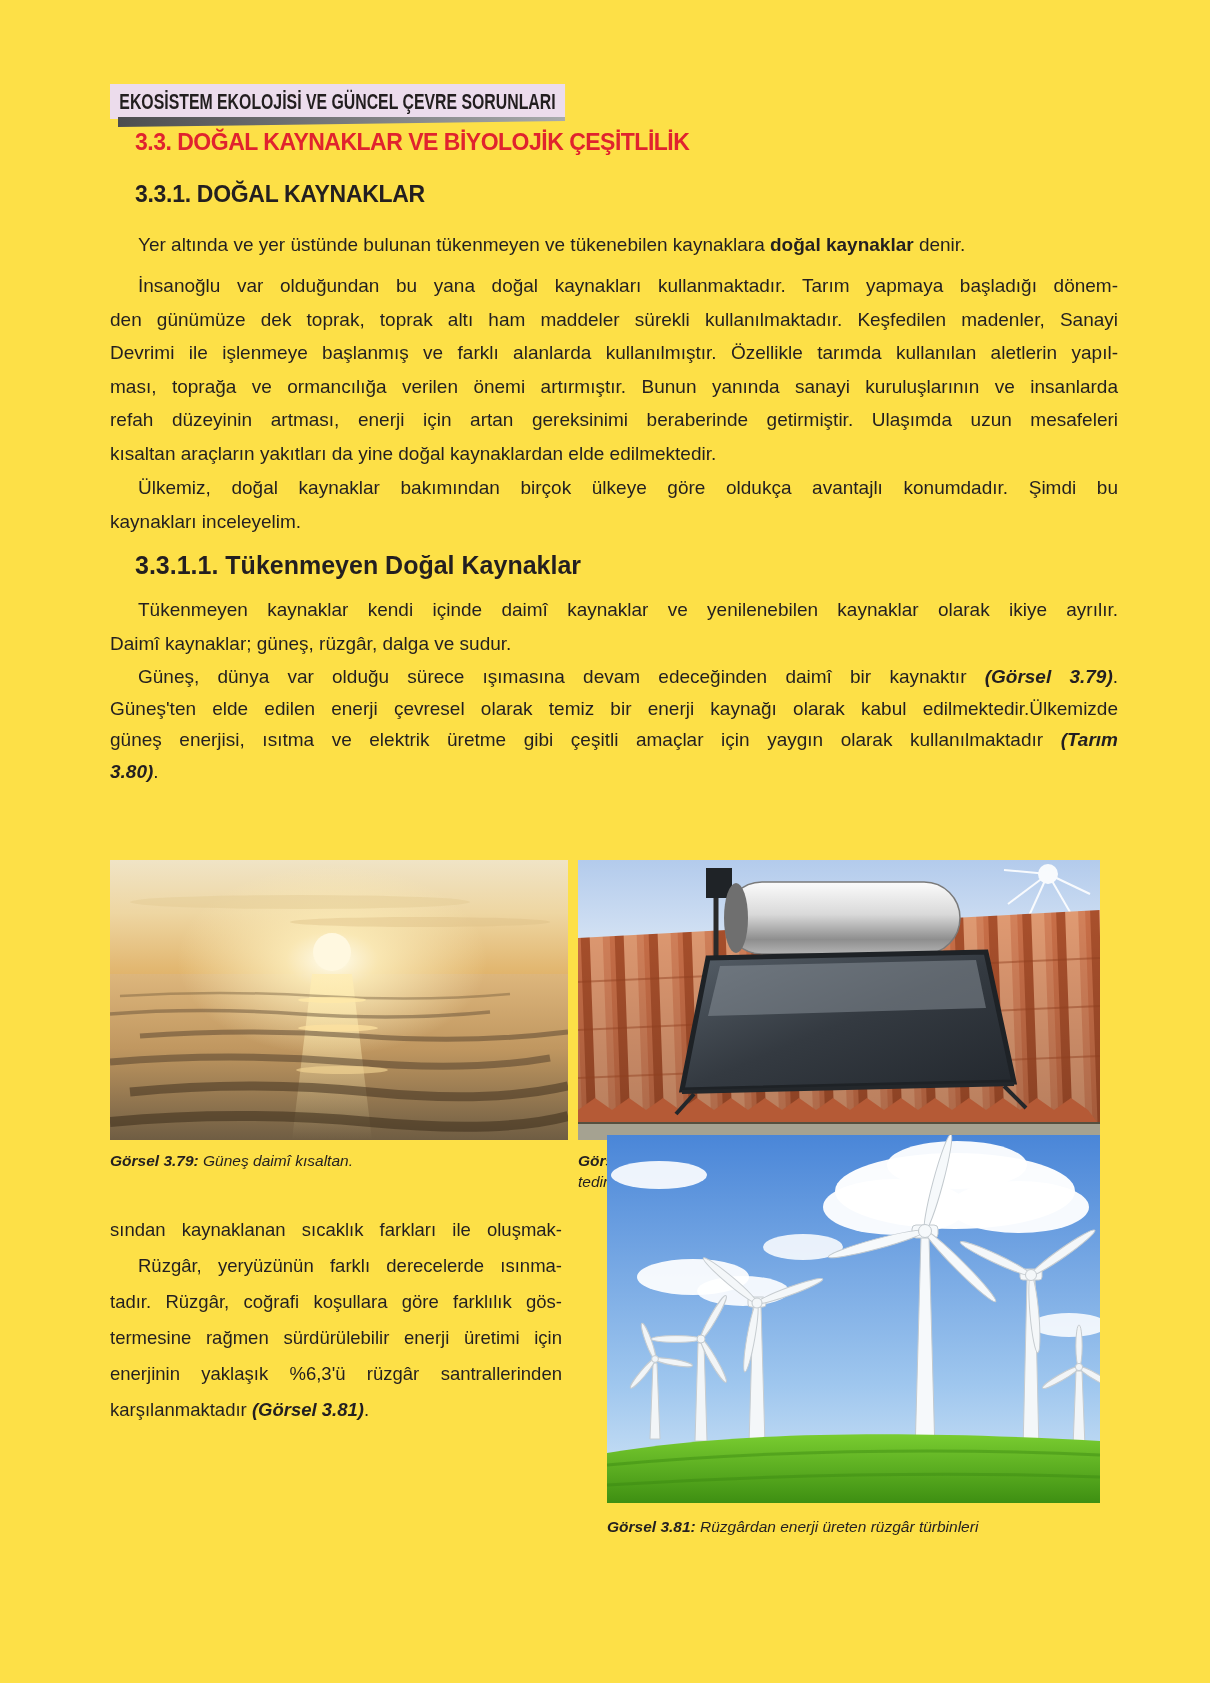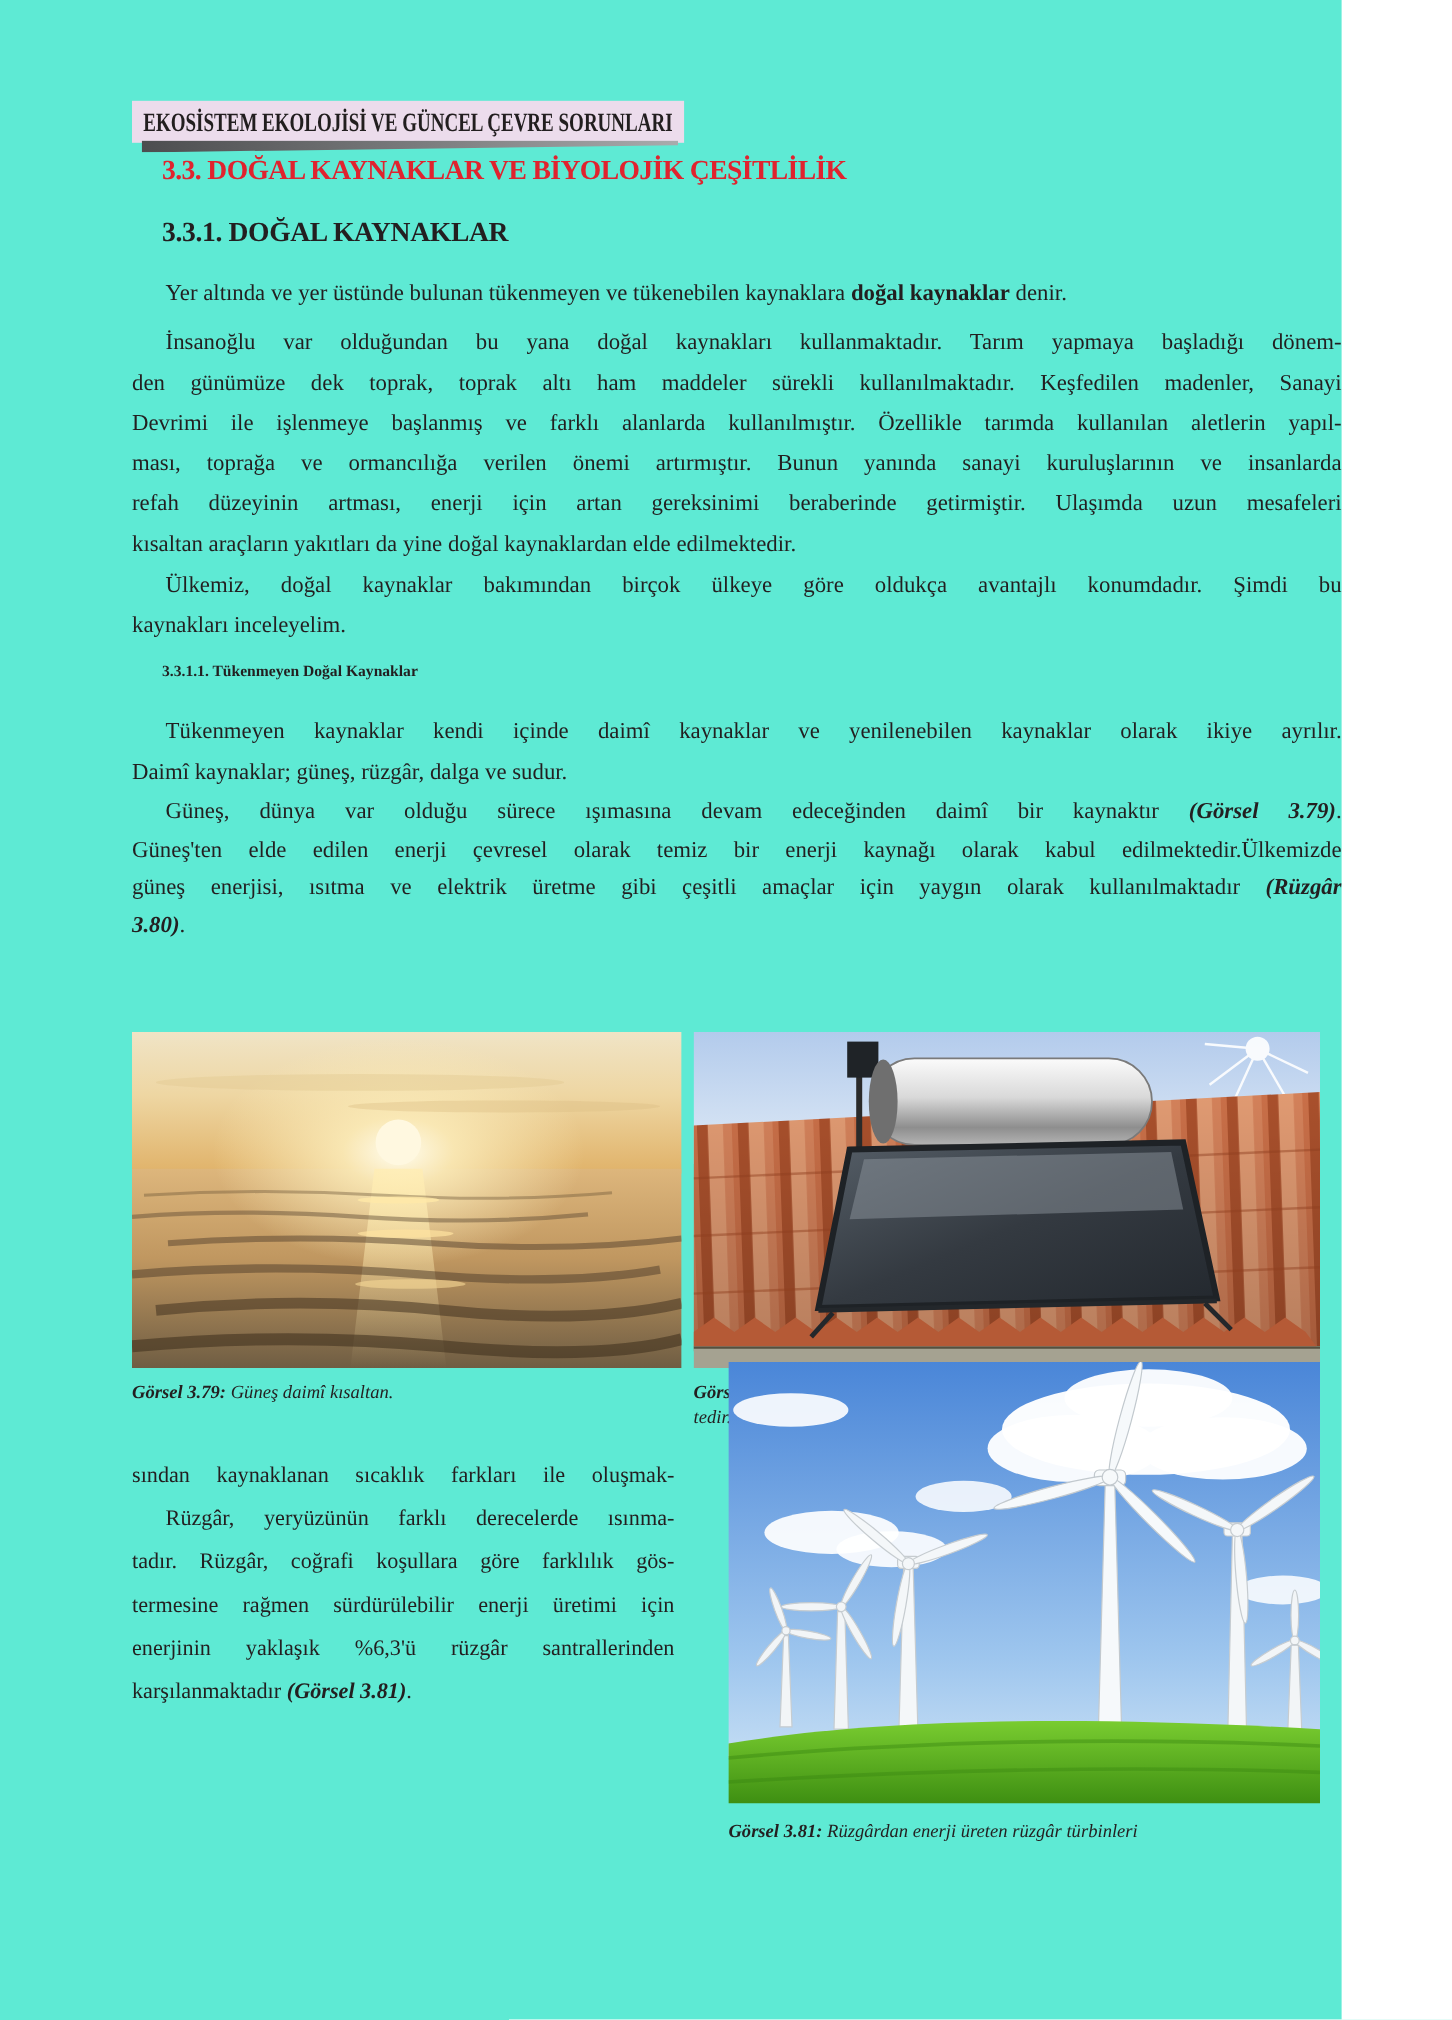--- a/index.html
+++ b/index.html
@@ -1,36 +1,36 @@
 <!DOCTYPE html>
 <html lang="tr"><head>
 <meta charset="utf-8">
 <style>
   html,body{margin:0;padding:0;background:#ffffff;}
   #page{
-    position:relative;width:1118px;height:1683px;background:#5eead4;
-    font-family:Liberation Serif, serif;color:#231f20;overflow:hidden;
+    position:relative;width:1210px;height:1683px;background:#fde047;
+    font-family:Liberation Sans, sans-serif;color:#231f20;overflow:hidden;
   }
   .abs{position:absolute;}
 
   
   .badge{
     background:#ecdcec;color:#221e1f;font-weight:bold;font-size:22px;
     padding:5px 13px 4px 13px;white-space:nowrap;display:inline-block;
     transform:scaleX(.72);transform-origin:left top;letter-spacing:0;
   }
   .badge-shadow{
     background:linear-gradient(90deg,#4c4d4f 0%,#7d7e80 55%,#a9abad 100%);
     clip-path:polygon(0 0,100% 0,100% 40%,0 100%);
     width:447px;height:10px;
   }
 
   .h1{color:#e0232e;font-size:23px;font-weight:bold;letter-spacing:-0.5px;white-space:nowrap;}
   .h2{font-size:23px;font-weight:bold;letter-spacing:-0.3px;white-space:nowrap;}
-  .h3{font-size:13px;font-weight:bold;white-space:nowrap;}
+  .h3{font-size:25px;font-weight:bold;white-space:nowrap;}
 
   .para{font-size:19px;line-height:33.5px;width:1008px;}
   .para5{line-height:31.5px;}
   .windpara{font-size:18.5px;line-height:36px;width:452px;}
   .tline{white-space:normal;}
   .tline.j{text-align:justify;text-align-last:justify;}
   .tline.ind{text-indent:28px;}
 
   .caption{font-size:15.5px;line-height:21px;}
 
@@ -70,21 +70,21 @@
 
   <div class="abs h3" style="left:135px;top:551px;">3.3.1.1. Tükenmeyen Doğal Kaynaklar</div>
 
   <div class="abs para" style="left:110px;top:593px;">
       <div class="tline j ind"><span>Tükenmeyen kaynaklar kendi içinde daimî kaynaklar ve yenilenebilen kaynaklar olarak ikiye ayrılır.</span></div>
       <div class="tline"><span>Daimî kaynaklar; güneş, rüzgâr, dalga ve sudur.</span></div>
     </div>
   <div class="abs para para5" style="left:110px;top:661px;">
       <div class="tline j ind"><span>Güneş, dünya var olduğu sürece ışımasına devam edeceğinden daimî bir kaynaktır </span><span style="font-weight: bold; font-style: italic;">(Görsel 3.79)</span><span>.</span></div>
       <div class="tline j"><span>Güneş'ten elde edilen enerji çevresel olarak temiz bir enerji kaynağı olarak kabul edilmektedir.Ülkemizde</span></div>
-      <div class="tline j"><span>güneş enerjisi, ısıtma ve elektrik üretme gibi çeşitli amaçlar için yaygın olarak kullanılmaktadır </span><span style="font-weight: bold; font-style: italic;">(Rüzgâr</span></div>
+      <div class="tline j"><span>güneş enerjisi, ısıtma ve elektrik üretme gibi çeşitli amaçlar için yaygın olarak kullanılmaktadır </span><span style="font-weight: bold; font-style: italic;">(Tarım</span></div>
       <div class="tline"><span style="font-weight: bold; font-style: italic;">3.80)</span><span>.</span></div>
     </div>
 
   <div class="abs fig" style="left:110px;top:860px;">
     <svg width="458" height="280" viewBox="0 0 458 280" preserveAspectRatio="none">
       <defs>
         <linearGradient id="sunsky" x1="0" y1="0" x2="0" y2="1">
           <stop offset="0" stop-color="#f0e4c6"></stop>
             <stop offset="0.45" stop-color="#eed6a2"></stop>
             <stop offset="1" stop-color="#e0b269"></stop>

